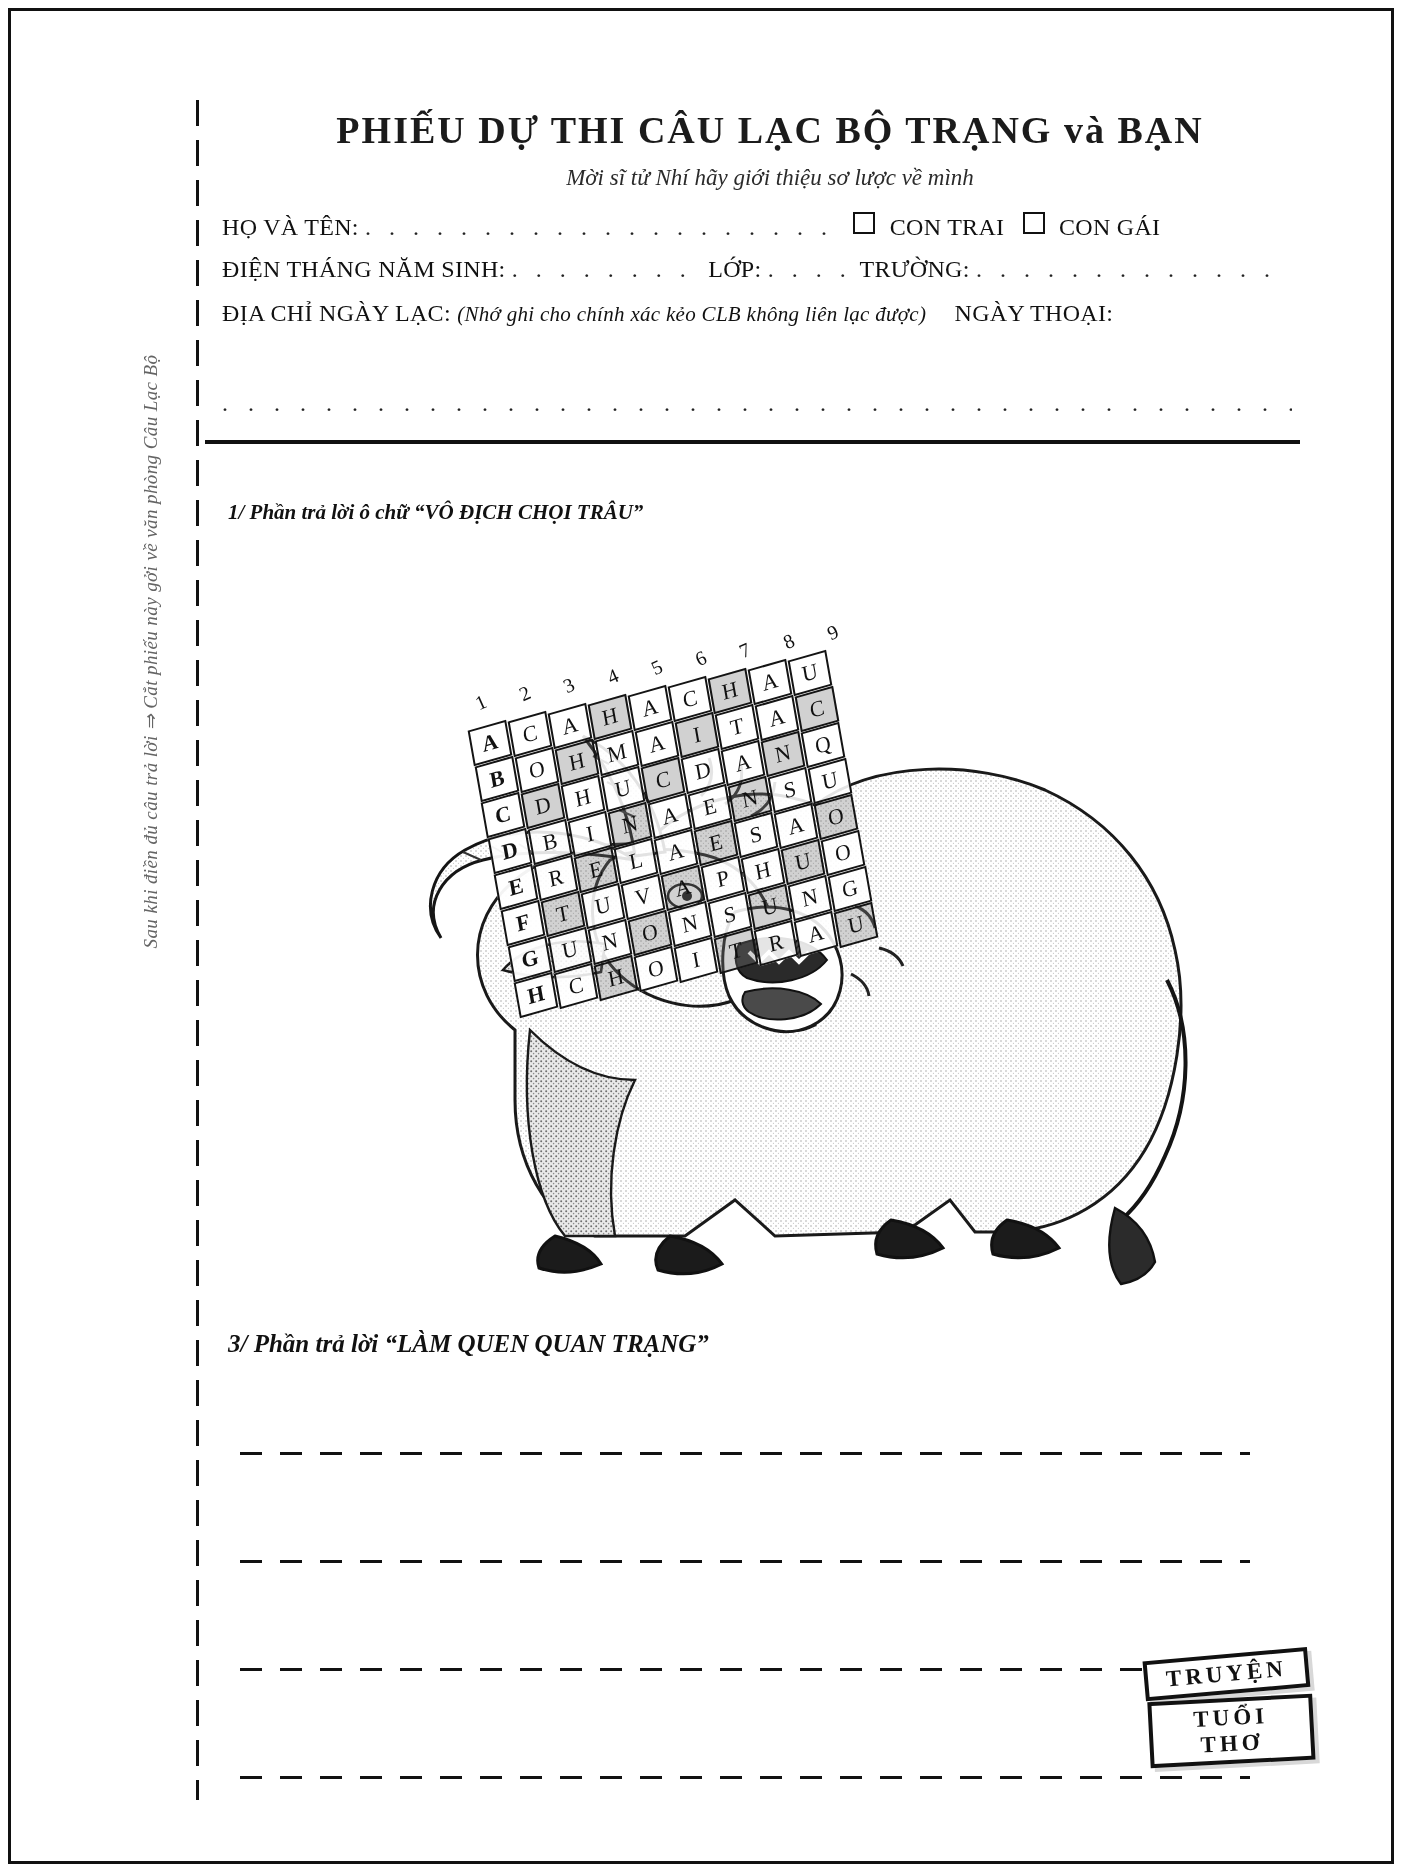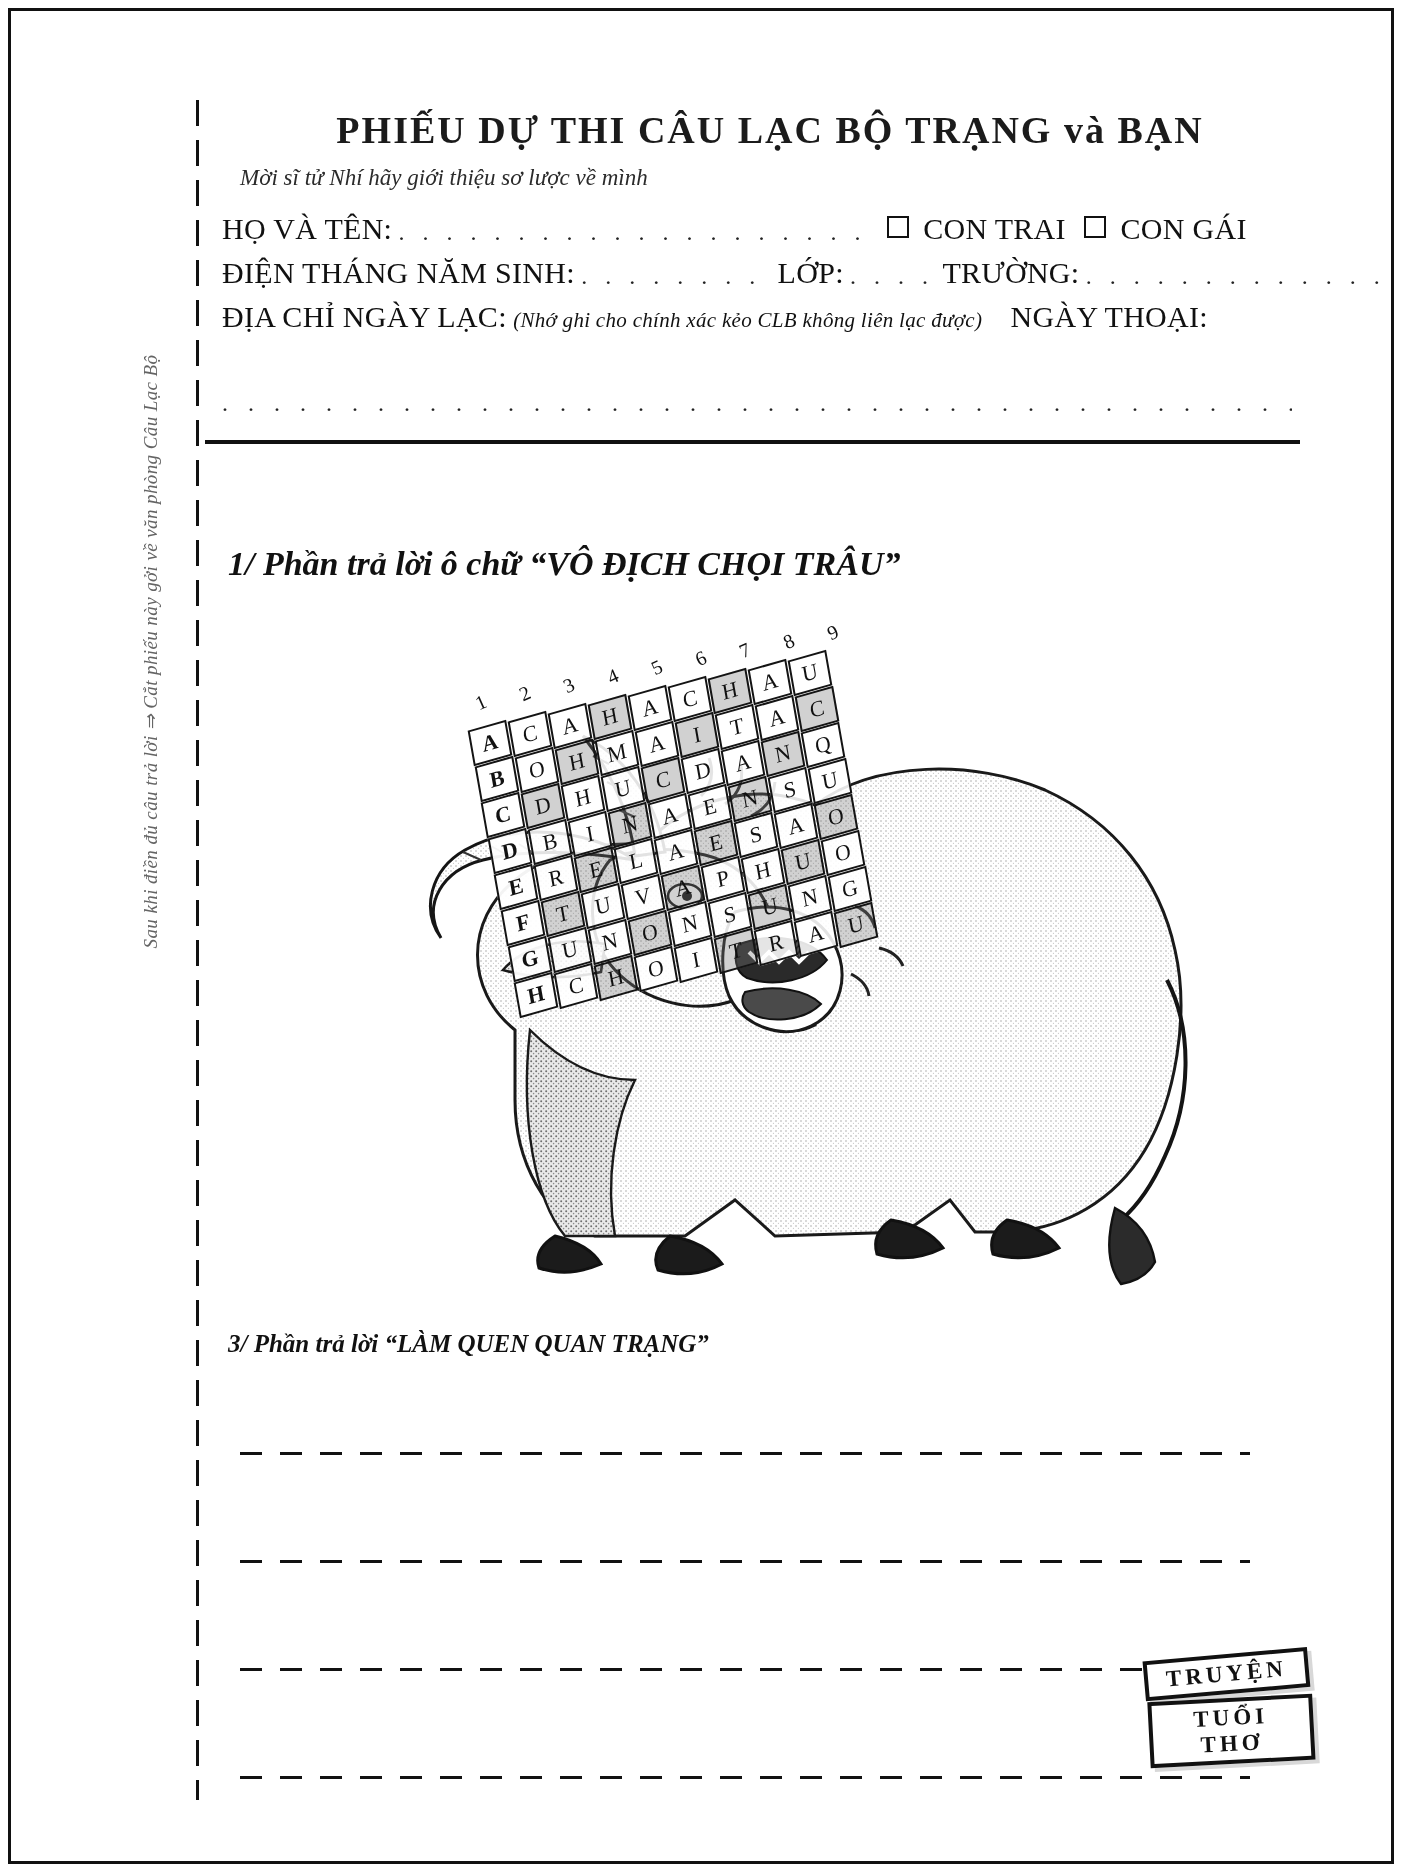--- a/index.html
+++ b/index.html
@@ -16,42 +16,42 @@
 
   
   .side-note{position:absolute;left:-300px;top:640px;width:900px;transform:rotate(-90deg);
              transform-origin:center center;text-align:center;font-size:19px;font-style:italic;
              color:#4a4a4a;letter-spacing:.4px;font-family:"Liberation Serif",serif;opacity:.85;}
 
   
   .title{position:absolute;left:240px;top:108px;width:1060px;text-align:center;
          font-family:"Liberation Serif",serif;font-weight:bold;font-size:38px;letter-spacing:2px;
          color:#1b1b1b;}
-  .subtitle{position:absolute;left:240px;top:165px;width:1060px;text-align:left;
+  .subtitle{position:absolute;left:240px;top:165px;width:1060px;text-align:center;
             font-style:italic;font-size:23px;color:#2b2b2b;}
 
   
   .form{position:absolute;left:222px;top:212px;width:1070px;}
   .row{position:relative;height:44px;font-size:24px;letter-spacing:.3px;white-space:nowrap;}
-  .lbl{font-size:30px;}
+  .lbl{font-size:24px;}
   .dots{display:inline-block;overflow:hidden;white-space:nowrap;vertical-align:bottom;
         letter-spacing:6px;color:#222;}
   .cb{display:inline-block;width:18px;height:18px;border:2px solid #111;margin:0 8px 0 12px;vertical-align:1px;}
   .ital{font-style:italic;font-size:21px;}
 
   .dotline{position:absolute;left:222px;width:1070px;letter-spacing:7px;font-size:24px;color:#222;
            overflow:hidden;white-space:nowrap;}
 
   
   .divider{position:absolute;left:205px;top:440px;width:1095px;height:4px;background:#111;}
 
   
   .sect-title{position:absolute;left:240px;top:470px;width:1060px;text-align:center;
               font-weight:bold;font-size:31px;letter-spacing:2px;}
-  .q1{position:absolute;left:228px;top:545px;font-size:34px;font-style:italic;font-weight:bold;}
+  .q1{position:absolute;left:228px;top:500px;font-size:21px;font-style:italic;font-weight:bold;}
   .q2{position:absolute;left:228px;top:1330px;font-size:25px;font-style:italic;font-weight:bold;}
 
   
   .illus{position:absolute;left:215px;top:560px;width:1085px;height:760px;}
 
   
   .wlines{position:absolute;left:240px;top:1400px;width:1010px;}
   .wline{height:56px;border-top:0;}
   .wline i{display:block;height:3px;margin-top:52px;
            background:repeating-linear-gradient(to right,#111 0px,#111 22px,transparent 22px,transparent 40px);}

